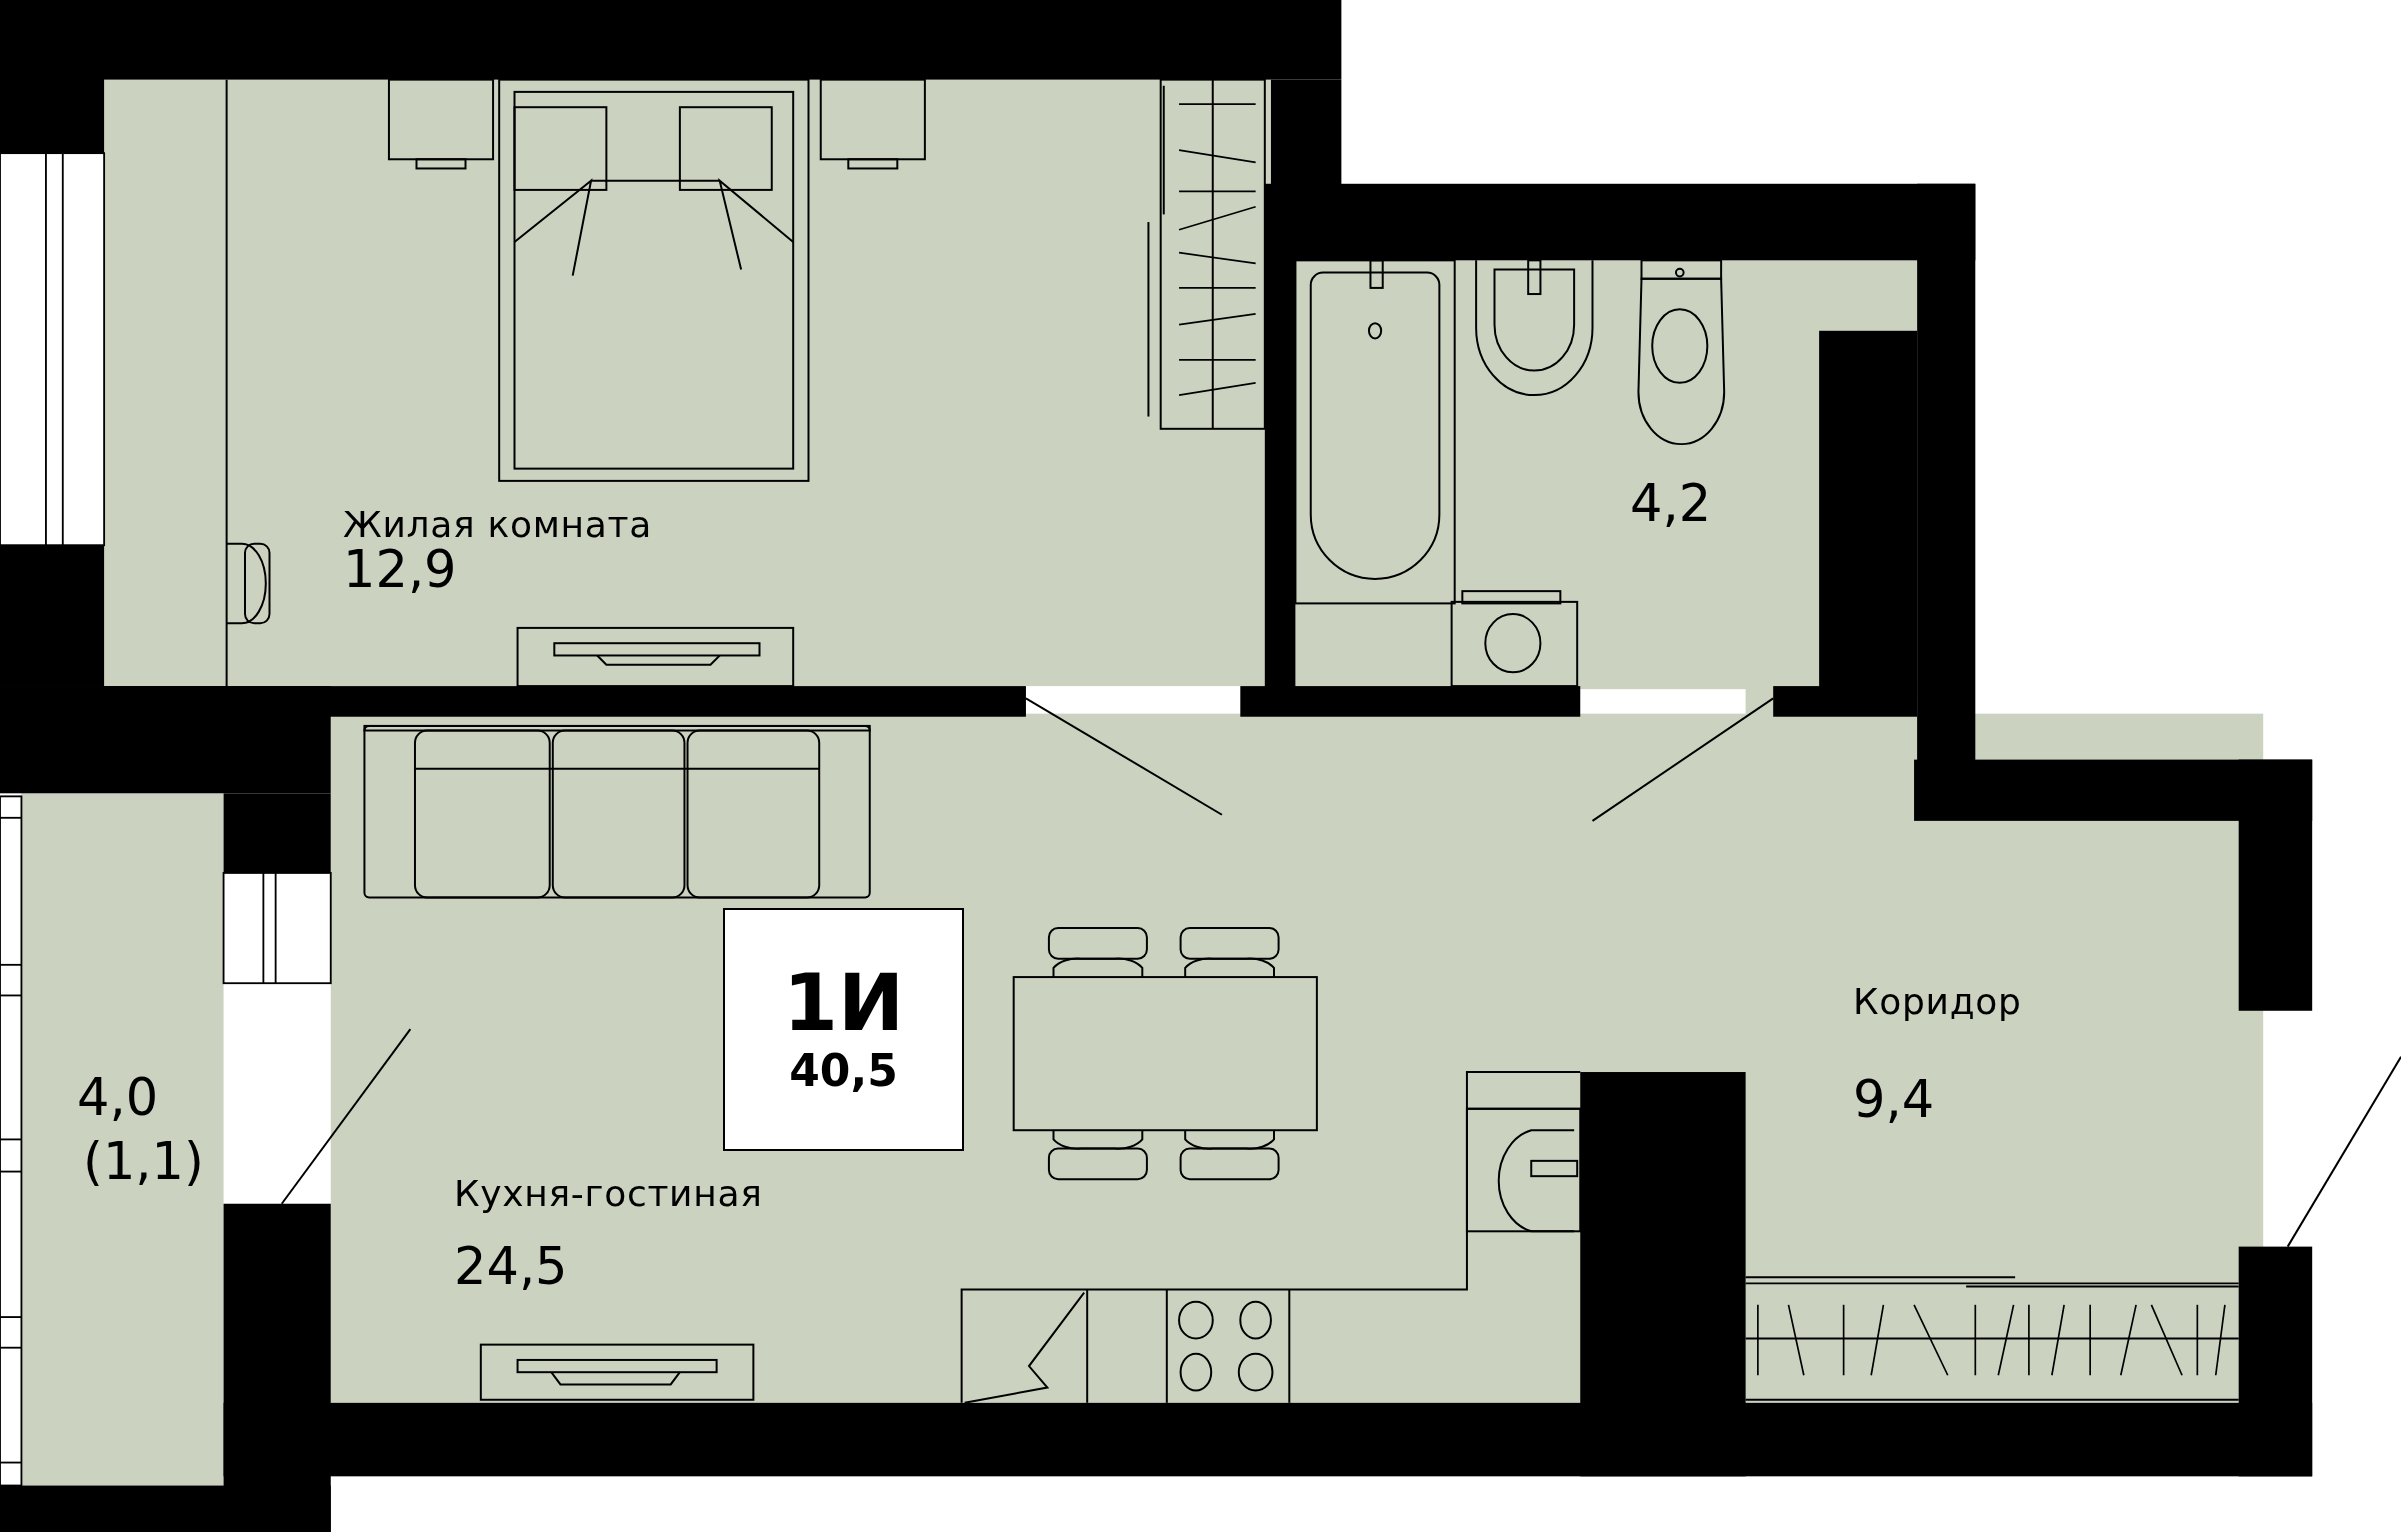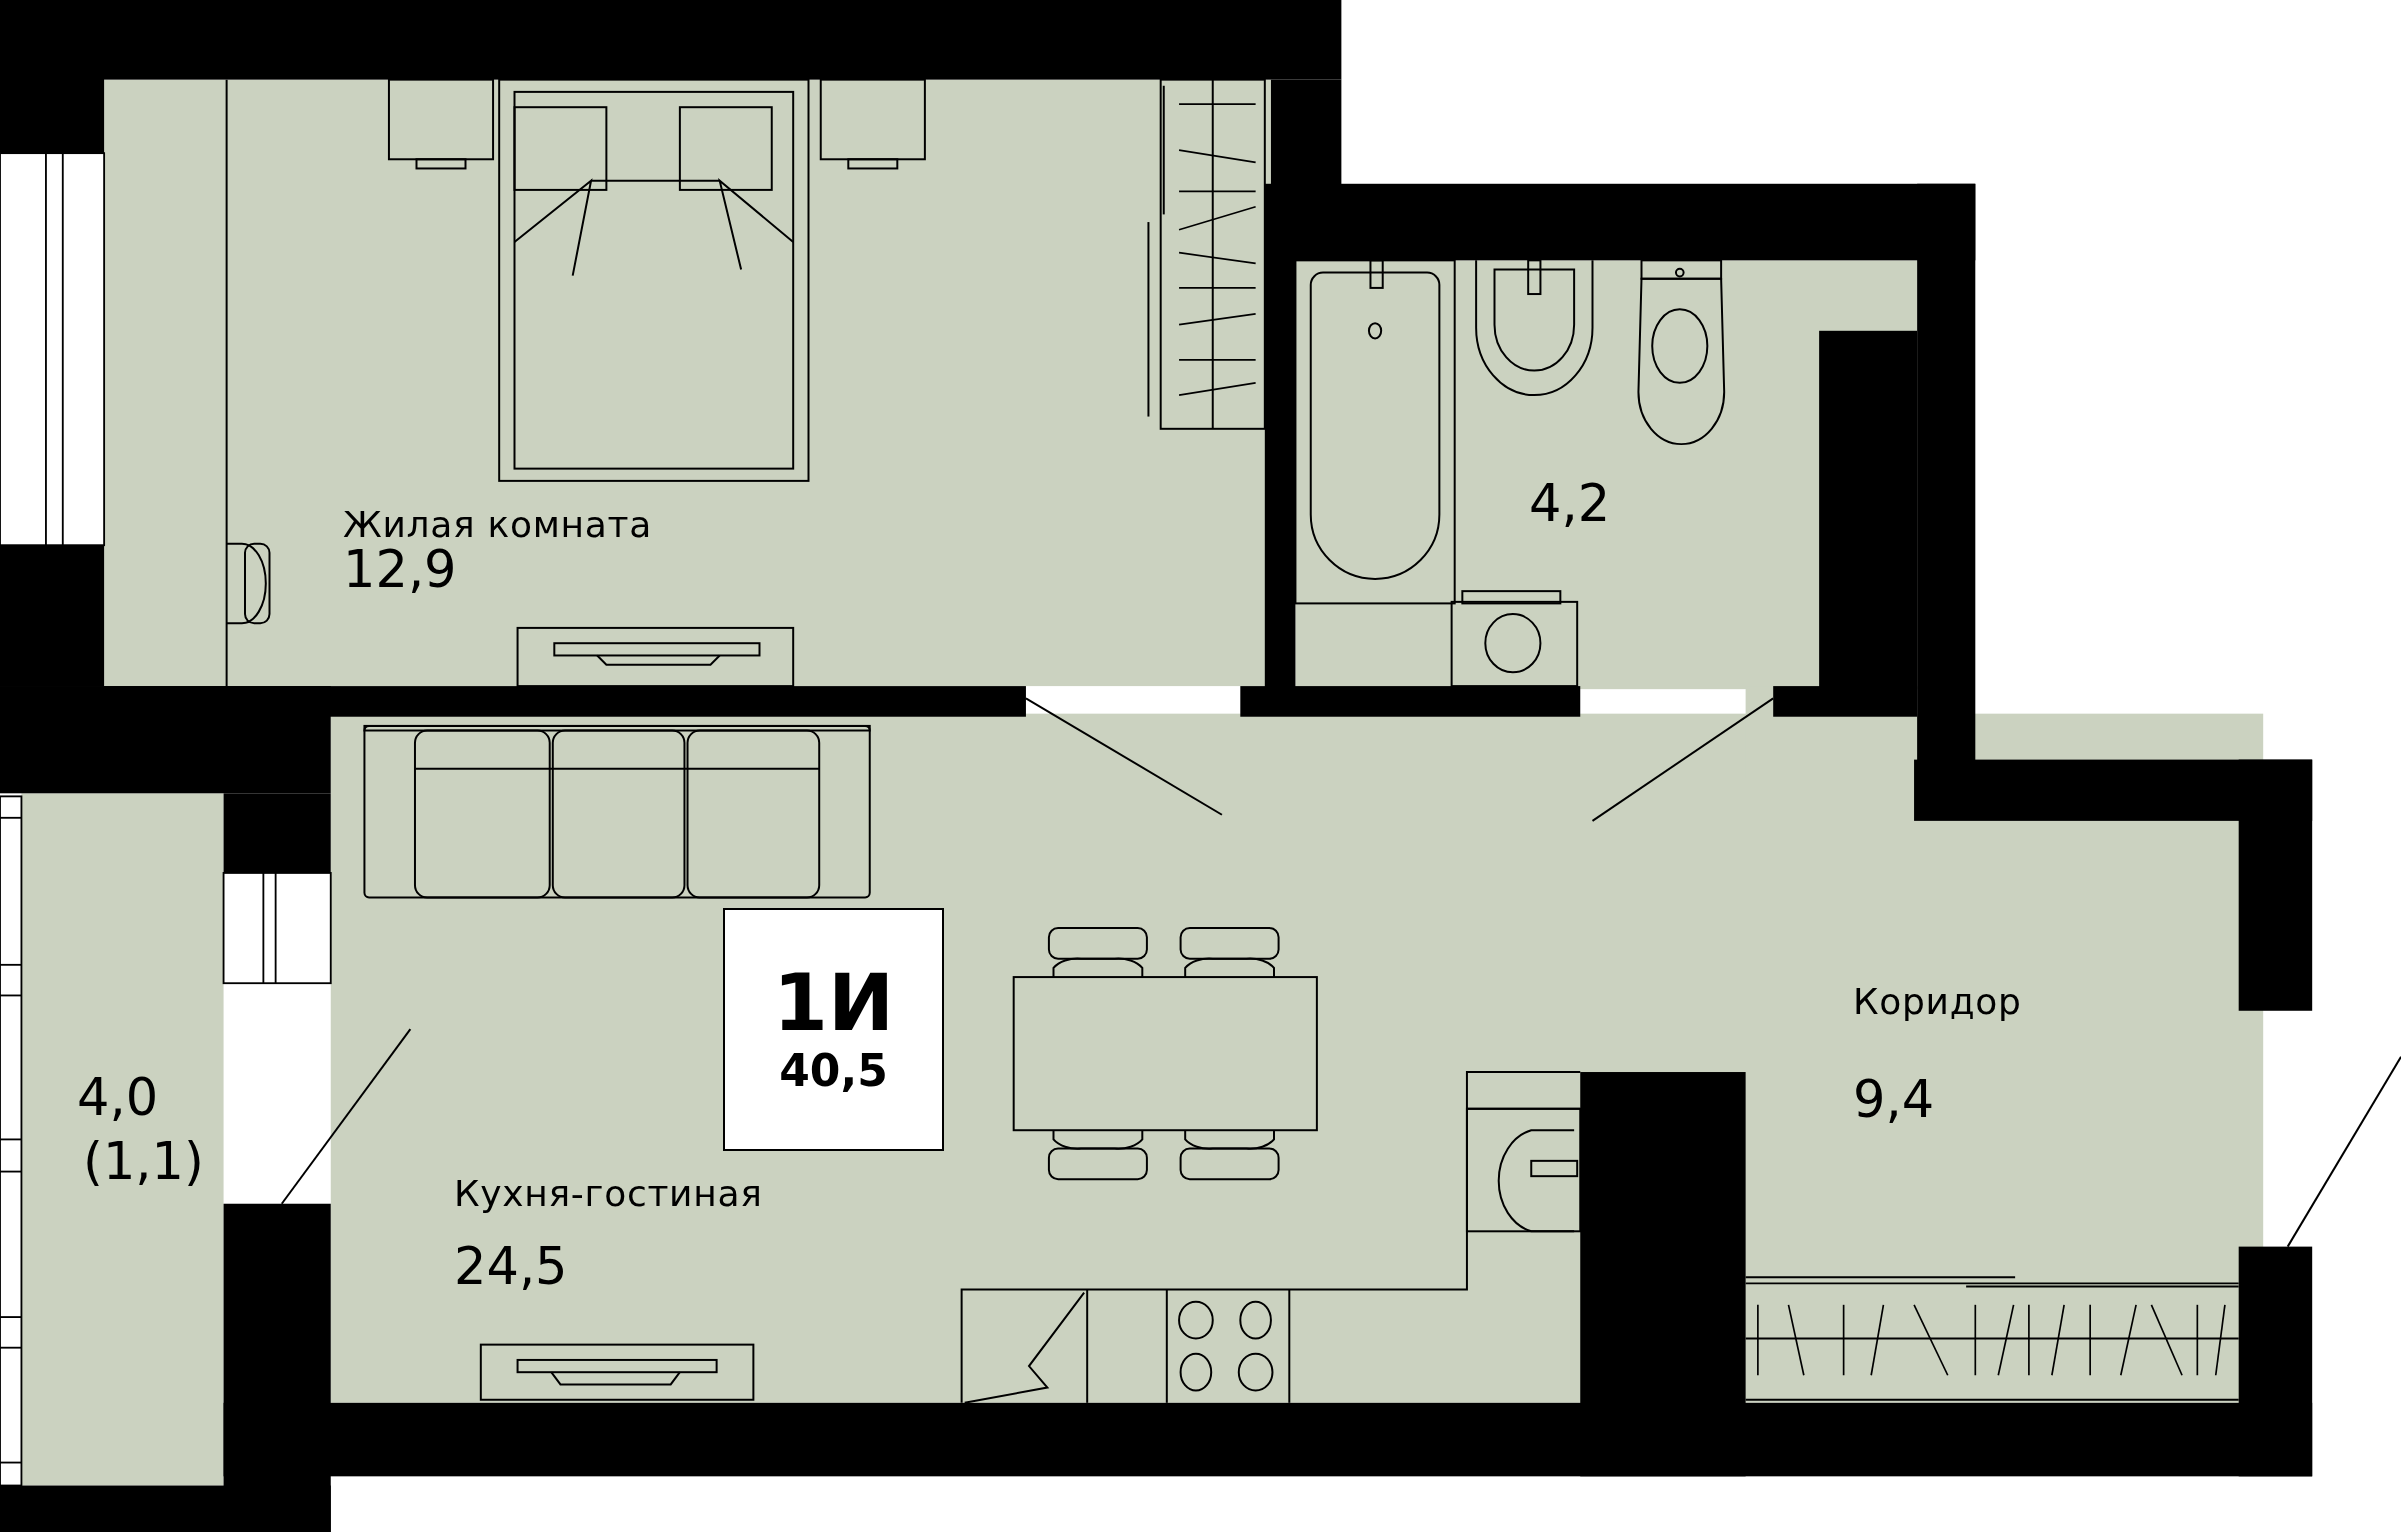--- a/index.html
+++ b/index.html
@@ -1,21 +1,21 @@
 <!DOCTYPE html>
 <html style="font-size:10.5px"><head>
 <meta charset="utf-8">
 <style>
   html, body { margin: 0; padding: 0; background: #ffffff; }
   body { width: 2401px; height: 1533px; overflow: hidden; position: relative; }
   #plan { position: absolute; left: 0; top: 0; width: 2401px; height: 1533px; }
   .lbl { position: absolute; font-family: "DejaVu Sans", sans-serif; color: #000; white-space: nowrap; line-height: 1.12; }
   .room-name { font-size: 36px; font-weight: 400; letter-spacing: 0.7px; }
   .room-area { font-size: 51px; font-weight: 400; }
-  .badge { position: absolute; left: 723px; top: 908px; width: 221px; height: 243px; background: #fff; border: 2px solid #000; box-sizing: border-box; display: flex; flex-direction: column; align-items: center; justify-content: center; font-family: "DejaVu Sans", sans-serif; text-align: right; }
+  .badge { position: absolute; left: 723px; top: 908px; width: 241px; height: 243px; background: #fff; border: 2px solid #000; box-sizing: border-box; display: flex; flex-direction: column; align-items: center; justify-content: center; font-family: "DejaVu Sans", sans-serif; text-align: right; }
   .badge .type { font-size: 79px; font-weight: 700; line-height: 1.05; }
   .badge .total { font-size: 44px; font-weight: 700; line-height: 1.2; }
 </style>
 </head>
 <body>
 
 <svg id="plan" viewBox="0 0 1568 1001" preserveAspectRatio="none" xmlns="http://www.w3.org/2000/svg">
 
   <g fill="#CBD2C0">
     <rect x="68" y="52" width="762" height="396"></rect>
@@ -179,21 +179,21 @@
         <line x1="1405" y1="852" x2="1425" y2="898"></line>
       <line x1="1435" y1="852" x2="1435" y2="898"></line>
         <line x1="1453" y1="852" x2="1447" y2="898"></line>
     </g>
   </g>
 </svg>
 
 <div class="lbl room-name" style="left:343px;top:505px;">Жилая комната</div>
 <div class="lbl room-area" style="left:343px;top:541px;">12,9</div>
 
-<div class="lbl room-area" style="left:1529px;top:475px;">4,2</div>
+<div class="lbl room-area" style="left:1630px;top:475px;">4,2</div>
 
 <div class="lbl room-name" style="left:454px;top:1174px;">Кухня-гостиная</div>
 <div class="lbl room-area" style="left:454px;top:1238px;">24,5</div>
 
 <div class="lbl room-name" style="left:1853px;top:982px;">Коридор</div>
 <div class="lbl room-area" style="left:1853px;top:1071px;">9,4</div>
 
 <div class="lbl room-area" style="left:77px;top:1069px;">4,0</div>
 <div class="lbl room-area" style="left:83px;top:1133px;">(1,1)</div>
 

